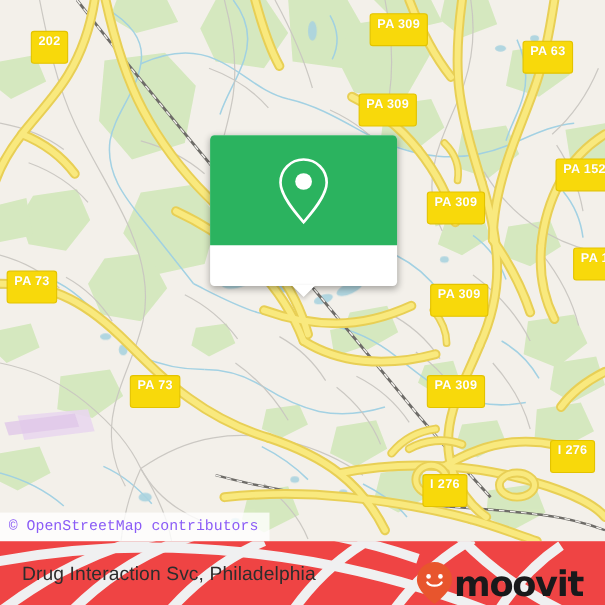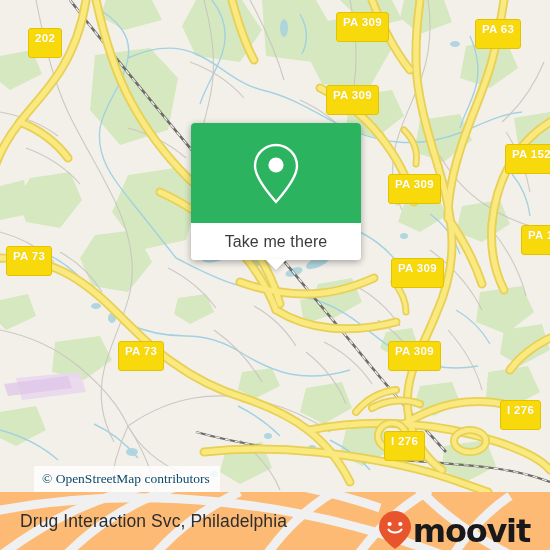--- a/index.html
+++ b/index.html
@@ -98,33 +98,32 @@
   #attribution {
     position: absolute;
     left: 0;
     top: 466px;
     height: 26px;
     padding: 0 10px 0 8px;
     display: flex;
     align-items: center;
     background: rgba(255,255,255,0.80);
     font-size: 13.5px;
-    color: #0c4a6e;
-    font-family: Liberation Serif, serif;
+    color: #8b5cf6;
+    font-family: Liberation Mono, monospace;
     z-index: 6;
-    margin-left: 34px;
   }
 
   
   #footer {
     position: absolute;
     left: 0; top: 492px;
     width: 550px;
     height: 58px;
-    background: #fdba74;
+    background: #ef4444;
     overflow: hidden;
   }
   #footer-watermark {
     position: absolute;
     left: 0; top: -40px;
     width: 550px;
     height: 140px;
     opacity: 1;
   }
   #footer-title {
@@ -394,41 +393,40 @@
           <path d="M394 282 C402 292 406 302 406 312"></path>
         </g>
       </g>
 
       <rect x="0" y="0" width="550" height="492" fill="url(#g-fade)" opacity="0"></rect>
     </svg>
 
     <div id="shields">
         <div class="shield" style="left: 0px; top: 28px; margin-left: 28px;">202</div>
         <div class="shield" style="left: 336px; top: 12px;">PA 309</div>
-        <div class="shield" style="left: 475px; top: 19px;">PA 63</div>
+        <div class="shield" style="left: 475px; top: 37px;">PA 63</div>
         <div class="shield" style="left: 326px; top: 85px;">PA 309</div>
         <div class="shield" style="left: 505px; top: 144px;">PA 152</div>
         <div class="shield" style="left: 388px; top: 174px;">PA 309</div>
         <div class="shield" style="left: 521px; top: 225px;">PA 1</div>
         <div class="shield" style="left: 6px; top: 246px;">PA 73</div>
         <div class="shield" style="left: 391px; top: 258px;">PA 309</div>
         <div class="shield" style="left: 118px; top: 341px;">PA 73</div>
         <div class="shield" style="left: 388px; top: 341px;">PA 309</div>
         <div class="shield" style="left: 500px; top: 400px;">I 276</div>
         <div class="shield" style="left: 384px; top: 431px;">I 276</div>
       </div>
 
     <div id="popup-card">
       <div id="popup-image">
         <svg width="56" height="66" viewBox="0 0 56 66">
           <path d="M28 5 C16.4 5 7 14.4 7 26 C7 38.5 22 55 28 62 C34 55 49 38.5 49 26 C49 14.4 39.6 5 28 5 Z" fill="none" stroke="#ffffff" stroke-width="2.4"></path>
           <circle cx="28" cy="25" r="7.6" fill="#ffffff"></circle>
         </svg>
       </div>
-      <div id="popup-label">Take me there</div>
       <div id="popup-tail"></div>
     </div>
 
     <div id="attribution">© OpenStreetMap contributors</div>
   </div>
 
   <div id="footer">
 
     <svg id="footer-watermark" viewBox="0 0 550 140">
       <g fill="none" stroke="#f0f0f1" stroke-width="9">

